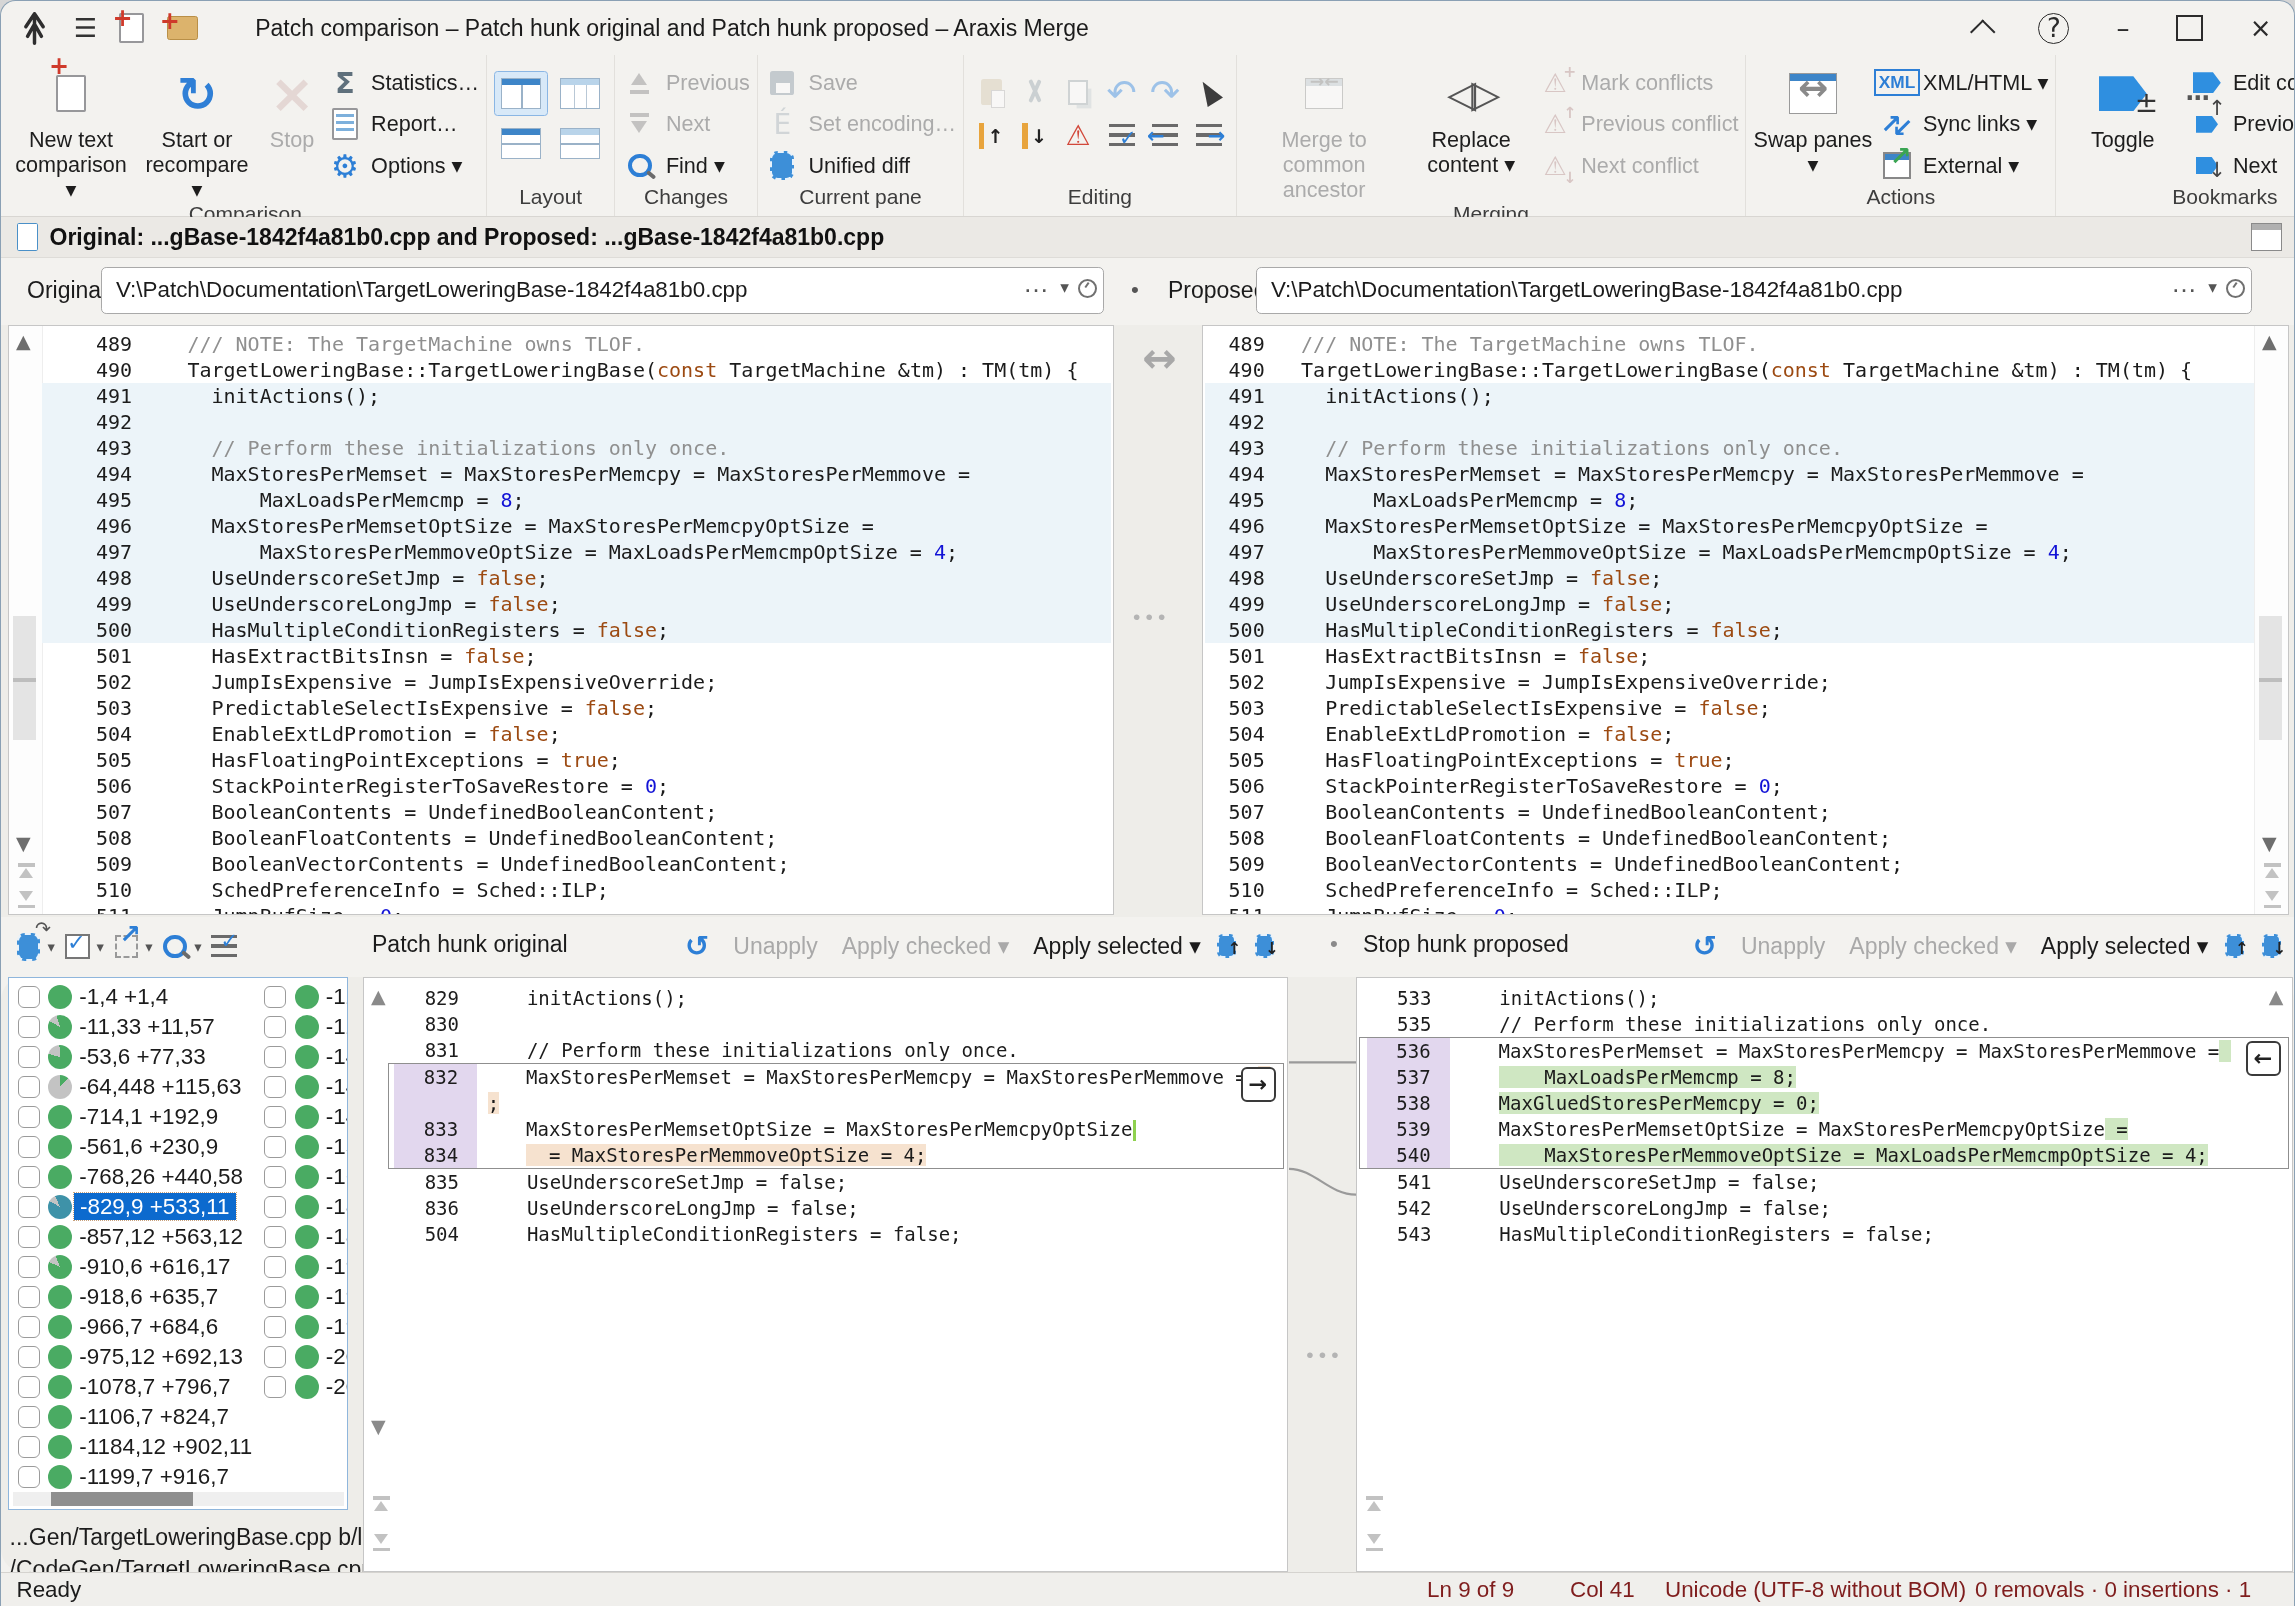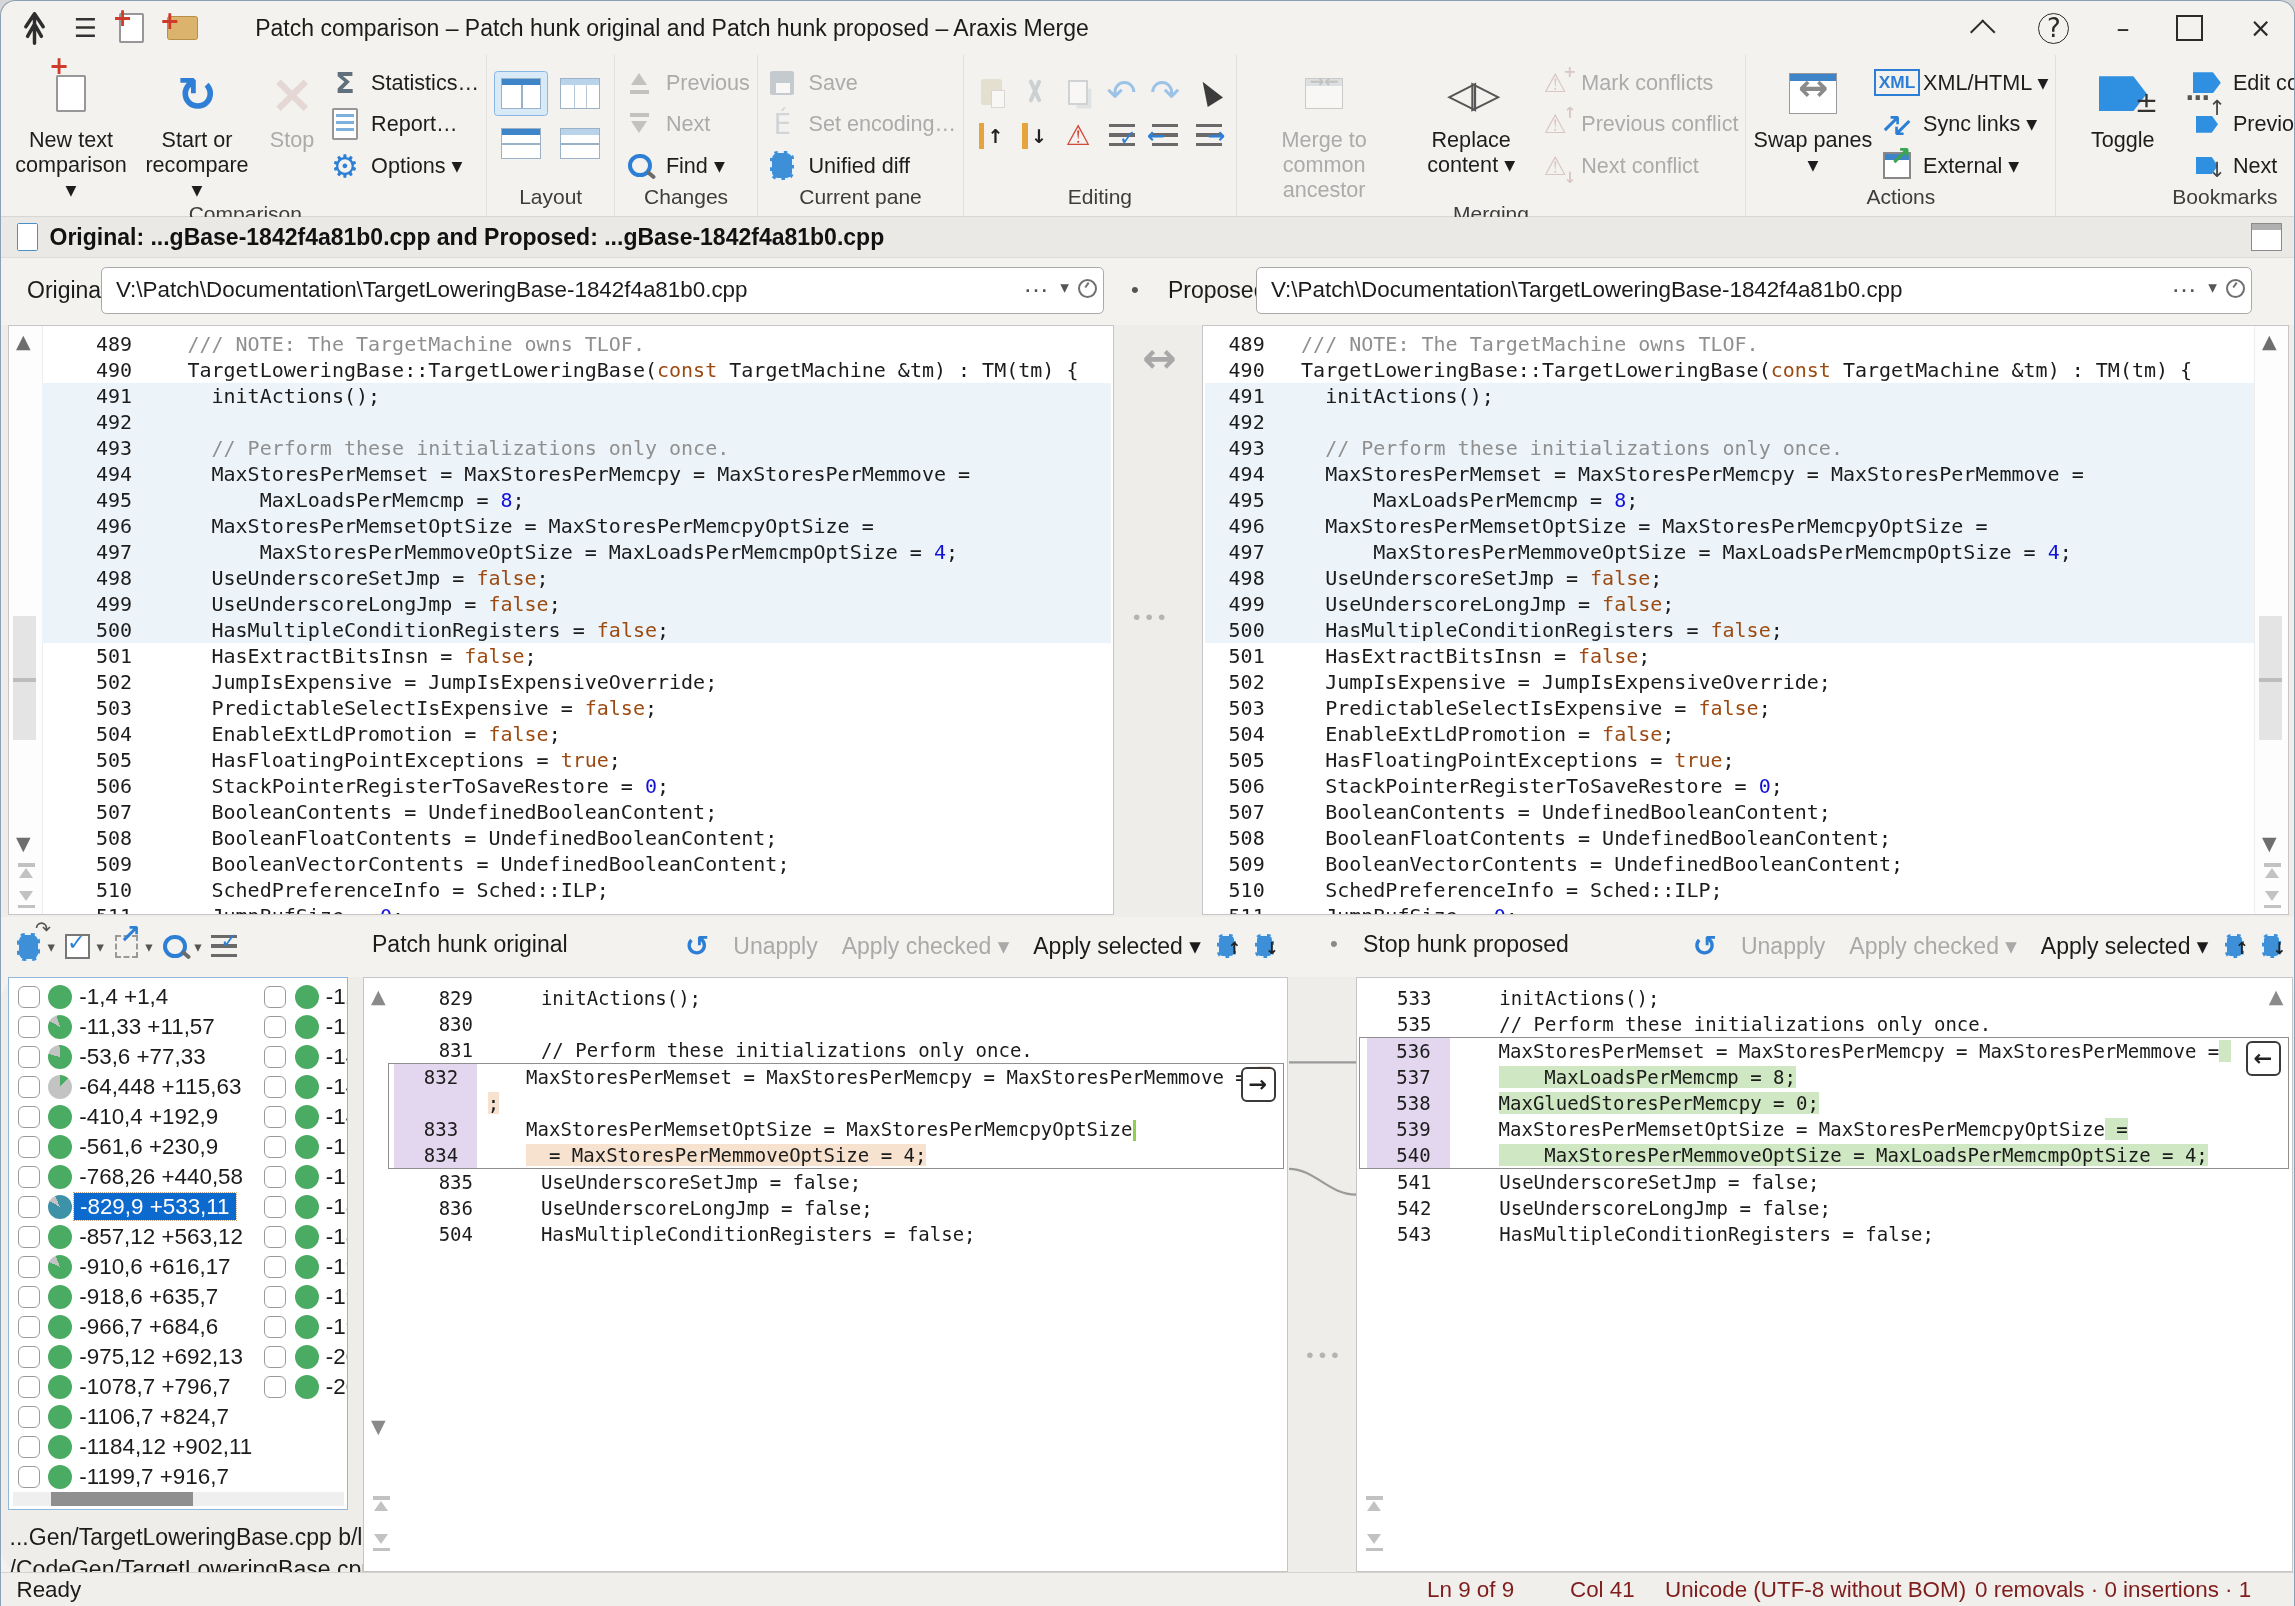--- a/index.html
+++ b/index.html
@@ -167,21 +167,21 @@
   .hthumb{position:absolute;left:38px;top:0;width:142px;height:14px;background:#8f8f8f;}
   .filelabel{position:absolute;left:8.6px;top:544px;font-size:23px;line-height:32px;color:#1c1c1c;}
   .hpane{position:absolute;top:0;height:595px;background:#fff;border:1.7px solid #c6c6c6;box-sizing:border-box;overflow:hidden;}
   .hpane.orig{left:362px;width:925px;}
   .hpane.prop{left:1355px;width:937px;}
   .hpane .sarr{position:absolute;font-size:19px;color:#8a8a8a;font-family:"DejaVu Sans",sans-serif;z-index:3;}
   .hcode{position:relative;padding-top:7px;}
   .hrow2{display:flex;height:26px;line-height:26px;font-family:"DejaVu Sans Mono",monospace;font-size:19px;white-space:pre;color:#1b1b1b;}
   .hrow2 .ln{flex:none;width:64px;text-align:right;padding-right:19px;color:#1c1c1c;}
   .hrow2 .code{padding-left:26px;}
-  .orig .hrow2{padding-left:45px;}
+  .orig .hrow2{padding-left:31px;}
   .prop .hrow2{padding-left:10.4px;}
   .blk{position:relative;border:1.7px solid #8f8f8f;background:#fff;z-index:1;}
   .orig .blk{margin:0 3.5px 0 24px;}
   .orig .blk .hrow2{padding-left:5.2px;}
   .prop .blk{margin:0 3.5px 0 1.7px;}
   .prop .blk .hrow2{padding-left:7px;}
   .blk .ln{background:#e2d7ee;}
   .ablk{position:absolute;top:2.6px;right:7px;width:31px;height:31px;border:2.6px solid #3a3a3a;border-radius:6px;background:#fff;
         display:flex;align-items:center;justify-content:center;font-size:22.4px;font-weight:bold;color:#222;z-index:2;font-family:"DejaVu Sans",sans-serif;}
   .hl-del{background:#f6e2cf;}
@@ -709,21 +709,21 @@
             <span class="hlabel">-53,6 +77,33</span>
           </div>
           <div class="hrow">
             <span class="hcb"></span>
             <span class="pie" style="background: conic-gradient(rgb(74, 171, 99) 0deg, rgb(74, 171, 99) 12%, rgb(195, 195, 195) 12%, rgb(195, 195, 195) 100%);"></span>
             <span class="hlabel">-64,448 +115,63</span>
           </div>
           <div class="hrow">
             <span class="hcb"></span>
             <span class="pie" style="background: rgb(74, 171, 99);"></span>
-            <span class="hlabel">-410,4 +192,9</span>
+            <span class="hlabel">-714,1 +192,9</span>
           </div>
           <div class="hrow">
             <span class="hcb"></span>
             <span class="pie" style="background: rgb(74, 171, 99);"></span>
             <span class="hlabel">-561,6 +230,9</span>
           </div>
           <div class="hrow">
             <span class="hcb"></span>
             <span class="pie" style="background: rgb(74, 171, 99);"></span>
             <span class="hlabel">-768,26 +440,58</span>

